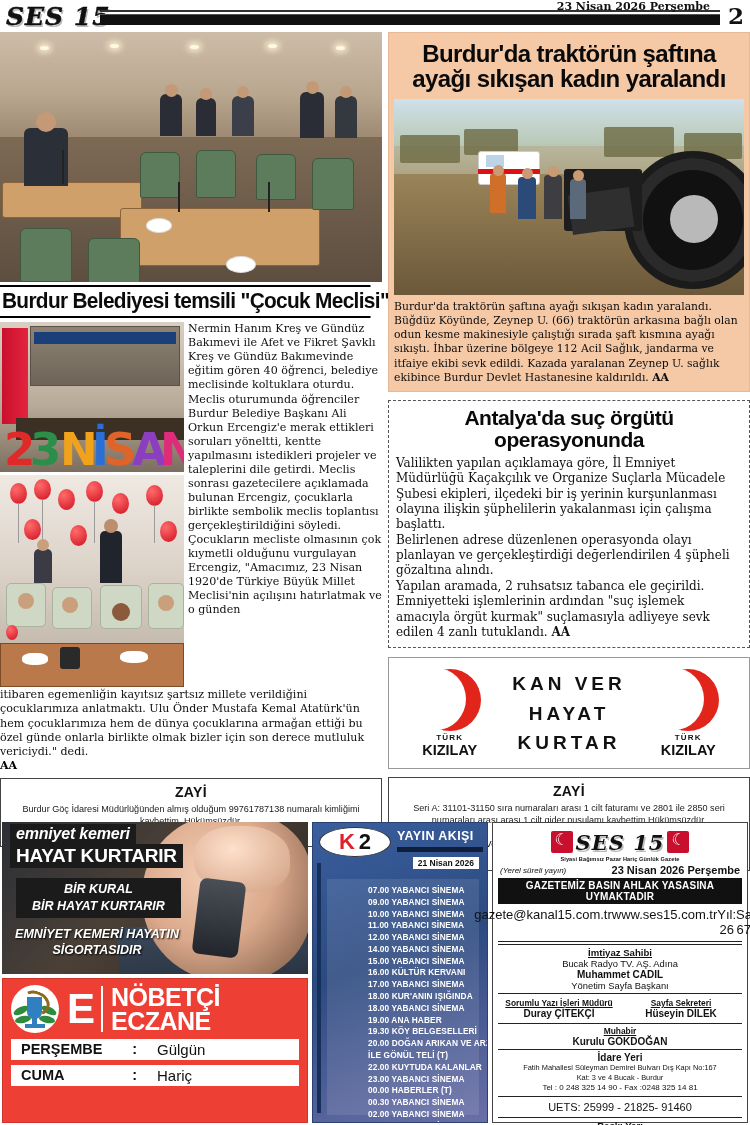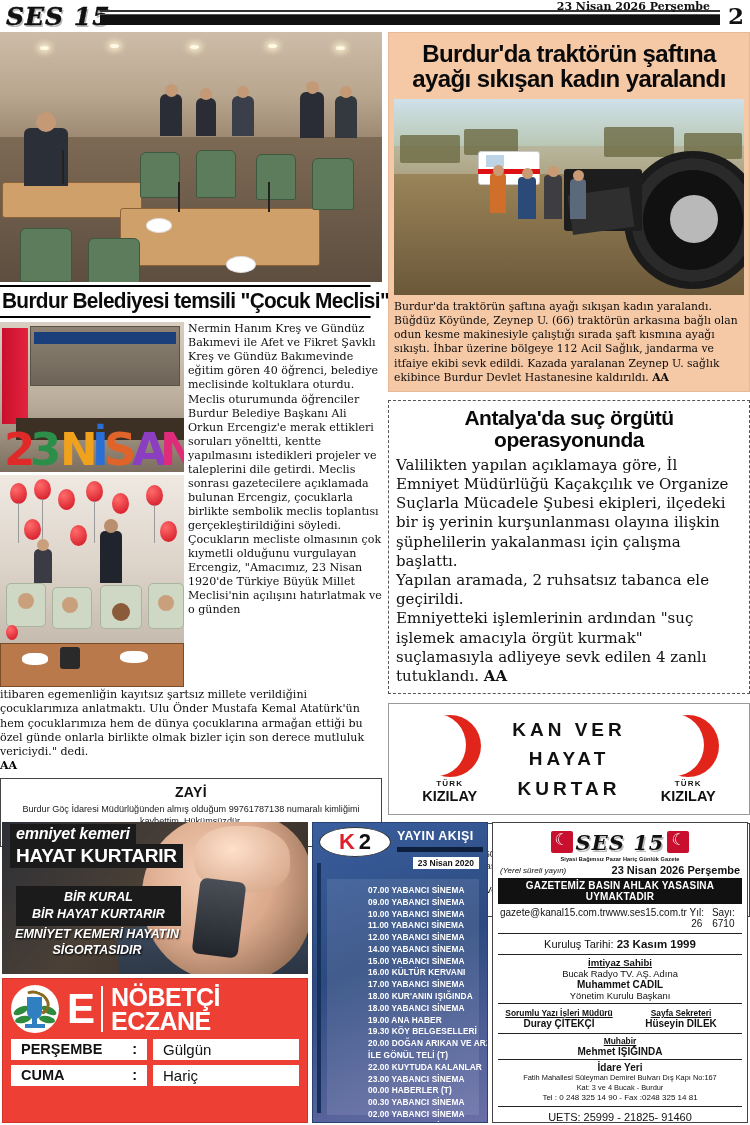--- a/index.html
+++ b/index.html
@@ -129,21 +129,21 @@
   .ph-tractor .whead { position:absolute; border-radius:50%; }
   .art-body { font-family:"DejaVu Serif", serif; font-size:10.8px; line-height:1.3;
     color:#0d0d0d; margin-top:5px; }
 
   .art-plain { margin-top:8px; border:1px dashed #555; padding:6px 7px 7px 7px; }
   .hl-right2 { font-family:"Liberation Sans", sans-serif; font-weight:bold;
     font-size:21px; line-height:1.08; letter-spacing:-0.5px; text-align:center; color:#0a0a0a;
     margin-bottom:4px; }
   .art-lead { font-family:"DejaVu Serif", serif; font-weight:bold; font-size:11.4px;
     line-height:1.26; color:#0a0a0a; }
-  .art-p { font-family:"DejaVu Serif", serif; font-size:15px; line-height:1.28; color:#101010; }
+  .art-p { font-family:"DejaVu Serif", serif; font-size:12px; line-height:1.28; color:#101010; }
 
   
   .kizilay-ad { margin-top:9px; border:1px solid #999; background:#fff;
     height:112px; display:flex; align-items:center; justify-content:space-around; padding:0 6px; }
   .kz { display:flex; flex-direction:column; align-items:center; width:94px; }
   .kz-moon { width:62px; height:62px; position:relative; }
   .kz-moon::before { content:""; position:absolute; inset:0; border-radius:50%;
     background:#e1251b; }
   .kz-moon::after { content:""; position:absolute; left:-13px; top:-1px; width:60px; height:62px;
     border-radius:50%; background:#fff; }
@@ -167,21 +167,21 @@
     background:linear-gradient(180deg,#4a4e56,#22262c); border-radius:7px;
     transform:rotate(7deg); }
   .ad-belt .strap { position:absolute; right:96px; top:-10px; width:26px; height:180px;
     background:linear-gradient(90deg,#1d2025,#3a3f47); transform:rotate(12deg); }
   .ad-belt .jean { position:absolute; right:0; bottom:-6px; width:190px; height:58px;
     background:linear-gradient(180deg,#3c4a5c,#2a3443); transform:rotate(-4deg); }
   .belt-t1 { position:absolute; left:8px; top:2px; background:#1b1b1b; color:#fff;
     font-size:16px; font-weight:bold; padding:1px 6px; font-style:italic; letter-spacing:-.2px;}
   .belt-t2 { position:absolute; left:8px; top:22px; background:#1b1b1b; color:#fff;
     font-size:19px; font-weight:bold; padding:1px 6px; letter-spacing:-.2px; }
-  .belt-t3 { position:absolute; left:14px; top:64px; background:#1b1b1b; color:#fff;
+  .belt-t3 { position:absolute; left:14px; top:56px; background:#1b1b1b; color:#fff;
     font-size:12.5px; font-weight:bold; font-style:italic; padding:3px 16px; line-height:1.35;
     text-align:center; }
   .belt-t4 { position:absolute; left:10px; top:104px; color:#fff; font-size:12.5px;
     font-weight:bold; font-style:italic; line-height:1.3; text-align:center; width:170px;
     text-shadow:1px 1px 2px #000; }
 
   .ad-ecz { position:absolute; left:2px; top:156px; width:306px; height:145px;
     background:#ee3f35; border:1px solid #d0332a; }
   .ecz-top { display:flex; align-items:center; padding:6px 8px 2px 8px; }
   .ecz-emblem { width:48px; height:48px; border-radius:50%; background:#fff;
@@ -191,21 +191,21 @@
   .ecz-emblem .stem { position:absolute; left:21px; top:32px; width:5px; height:9px; background:#2f7fc1; }
   .ecz-emblem .base { position:absolute; left:14px; top:39px; width:20px; height:4px; background:#2f7fc1; }
   .ecz-emblem .snake { position:absolute; left:9px; top:6px; width:30px; height:24px;
     border:3px solid #8a6a1e; border-radius:50%; border-left-color:transparent; border-bottom-color:transparent;
     transform:rotate(20deg); }
   .ecz-emblem .leaf { position:absolute; width:16px; height:7px; background:#2e8b3d; border-radius:50%; }
   .ecz-E { font-size:42px; font-weight:bold; color:#fff; margin:0 6px 0 8px; line-height:0.95; }
   .ecz-div { width:2px; height:46px; background:#fff; margin-right:8px; }
   .ecz-words { color:#fff; font-weight:bold; font-size:25px; line-height:0.96; letter-spacing:-0.5px; }
   .ecz-rows { padding:4px 8px 6px 8px; }
-  .ecz-row { display:flex; gap:6px; margin-bottom:5px; }
+  .ecz-row { display:flex; margin-bottom:5px; }
   .ecz-day { background:#fff; flex:0 0 136px; display:flex; justify-content:space-between;
     padding:2px 10px; font-weight:bold; font-size:14.5px; color:#111; }
   .ecz-name { background:#fff; flex:1; padding:2px 10px; font-size:15px; color:#111; }
 
   
   .tv { position:absolute; left:312px; top:0; width:176px; height:301px;
     background:linear-gradient(160deg,#3a5f9e 0%, #2c4a80 45%, #6b6fa8 100%);
     border:1px solid #2a4272; overflow:hidden; }
   .tv-logo { position:absolute; left:6px; top:4px; width:72px; height:30px; background:#fff;
     border-radius:50%; border:1px solid #333; display:flex; align-items:center; justify-content:center; }
@@ -231,21 +231,21 @@
   .colo-flag::after { content:"☾"; position:absolute; left:4px; top:-1px; color:#fff; font-size:16px; }
   .colo-ses { font-family:"DejaVu Serif", serif; font-weight:bold; font-style:italic;
     font-size:21px; letter-spacing:1px; color:#111; text-shadow:1.5px 1.5px 0 #bbb; margin:0 3px; }
   .colo-slogan { font-size:5.6px; font-weight:bold; letter-spacing:.1px; color:#111; margin-top:-3px; }
   .colo-row1 { display:flex; justify-content:space-between; align-items:center;
     font-size:8.4px; padding:2px 2px 1px 2px; }
   .colo-italic { font-style:italic; font-size:8px; }
   .colo-date { font-weight:bold; font-size:11px; }
   .colo-band { background:#111; color:#fff; font-weight:bold; font-size:10px;
     letter-spacing:.2px; padding:2px 0; margin:1px 0; }
-  .colo-contact { display:flex; justify-content:flex-start; font-size:10px; padding:2px 2px; }
+  .colo-contact { display:flex; justify-content:center; font-size:13px; padding:2px 2px; }
   .hr { border:0; border-top:1px solid #222; margin:2px 0; }
   .colo-found { font-size:11px; padding:2px 0; }
   .colo-found b { font-size:11.5px; }
   .colo-lbl { font-weight:bold; font-size:9.6px; text-decoration:underline; }
   .colo-val { font-size:9.4px; }
   .colo-strong { font-weight:bold; font-size:10px; }
   .colo-two { display:flex; justify-content:space-around; padding:2px 0; }
   .colo-two > div { flex:1; }
   .colo-small { font-size:7.4px; line-height:1.35; }
   .colo-uets { font-size:11px; padding:2px 0; }
@@ -406,20 +406,21 @@
         <span>Burdur'da traktörün şaftına ayağı sıkışan kadın yaralandı. Büğdüz Köyünde, Zeynep U. (66) traktörün arkasına bağlı olan odun kesme makinesiyle çalıştığı sırada şaft kısmına ayağı sıkıştı. İhbar üzerine bölgeye 112 Acil Sağlık, jandarma ve itfaiye ekibi sevk edildi. Kazada yaralanan Zeynep U. sağlık ekibince Burdur Devlet Hastanesine kaldırıldı.</span>
         <b>AA</b>
       </div>
     </div>
 
     <div class="art-plain">
       <div class="hl-right2">
         <span>Antalya'da suç örgütü operasyonunda</span><br>
       </div>
       <div class="art-p">Valilikten yapılan açıklamaya göre, İl Emniyet Müdürlüğü Kaçakçılık ve Organize Suçlarla Mücadele Şubesi ekipleri, ilçedeki bir iş yerinin kurşunlanması olayına ilişkin şüphelilerin yakalanması için çalışma başlattı.</div>
+      <div class="art-p">Belirlenen adrese düzenlenen operasyonda olayı planlayan ve gerçekleştirdiği değerlendirilen 4 şüpheli gözaltına alındı.</div>
       <div class="art-p">Yapılan aramada, 2 ruhsatsız tabanca ele geçirildi.</div>
       <div class="art-p">
         <span>Emniyetteki işlemlerinin ardından "suç işlemek amacıyla örgüt kurmak" suçlamasıyla adliyeye sevk edilen 4 zanlı tutuklandı.</span>
         <b>AA</b>
       </div>
     </div>
 
     <div class="kizilay-ad">
       <div class="kz">
         <div class="kz-moon"></div>
@@ -501,21 +502,21 @@
     </div>
 
     <div class="tv">
       <div class="tv-sidebar"></div>
       <div class="tv-logo">
         <span class="k">K</span>
         <span class="n">2</span>
       </div>
       <div class="tv-title">YAYIN AKIŞI</div>
       <div class="tv-bar"></div>
-      <div class="tv-date">23 Nisan 2020</div>
+      <div class="tv-date">21 Nisan 2026</div>
       <div class="tv-list">
         <div class="tv-item">07.00 YABANCI SİNEMA</div>
         <div class="tv-item">09.00 YABANCI SİNEMA</div>
         <div class="tv-item">10.00 YABANCI SİNEMA</div>
         <div class="tv-item">11.00 YABANCI SİNEMA</div>
         <div class="tv-item">12.00 YABANCI SİNEMA</div>
         <div class="tv-item">14.00 YABANCI SİNEMA</div>
         <div class="tv-item">15.00 YABANCI SİNEMA</div>
         <div class="tv-item">16.00 KÜLTÜR KERVANI</div>
         <div class="tv-item">17.00 YABANCI SİNEMA</div>
@@ -551,46 +552,42 @@
       <div class="colo-band">GAZETEMİZ BASIN AHLAK YASASINA UYMAKTADIR</div>
 
       <div class="colo-contact">
         <span>gazete@kanal15.com.tr</span>
         <span>www.ses15.com.tr</span>
         <span>Yıl: 26</span>
         <span>Sayı: 6710</span>
       </div>
       <hr class="hr">
 
-      <div class="colo-found">
-        <span>Kuruluş Tarihi:</span>
-        <b>23 Kasım 1999</b>
-      </div>
       <hr class="hr">
 
       <div class="colo-lbl">İmtiyaz Sahibi</div>
       <div class="colo-val">Bucak Radyo TV. AŞ. Adına</div>
       <div class="colo-strong">Muhammet CADIL</div>
-      <div class="colo-val">Yönetim Kurulu Başkanı</div>
+      <div class="colo-val">Yönetim Sayfa Başkanı</div>
       <hr class="hr">
 
       <div class="colo-two">
         <div>
           <div class="colo-lbl" style="font-size:8.4px">Sorumlu Yazı İşleri Müdürü</div>
           <div class="colo-strong">Duray ÇİTEKÇİ</div>
         </div>
         <div>
           <div class="colo-lbl" style="font-size:8.4px">Sayfa Sekreteri</div>
           <div class="colo-strong">Hüseyin DİLEK</div>
         </div>
       </div>
       <hr class="hr">
 
       <div class="colo-lbl" style="font-size:8.4px">Muhabir</div>
-      <div class="colo-strong">Mehmet IŞIĞINDA</div>
+      <div class="colo-strong">Kurulu GÖKDOĞAN</div>
       <hr class="hr">
 
       <div class="colo-strong">İdare Yeri</div>
       <div class="colo-small">Fatih Mahallesi  Süleyman Demirel Bulvarı Dış Kapı No:167</div>
       <div class="colo-small">Kat: 3 ve 4  Bucak - Burdur</div>
       <div class="colo-small" style="font-size:8px">Tel : 0 248 325 14 90 -  Fax :0248 325 14 81</div>
       <hr class="hr">
 
       <div class="colo-uets">UETS: 25999 - 21825- 91460</div>
       <hr class="hr">

